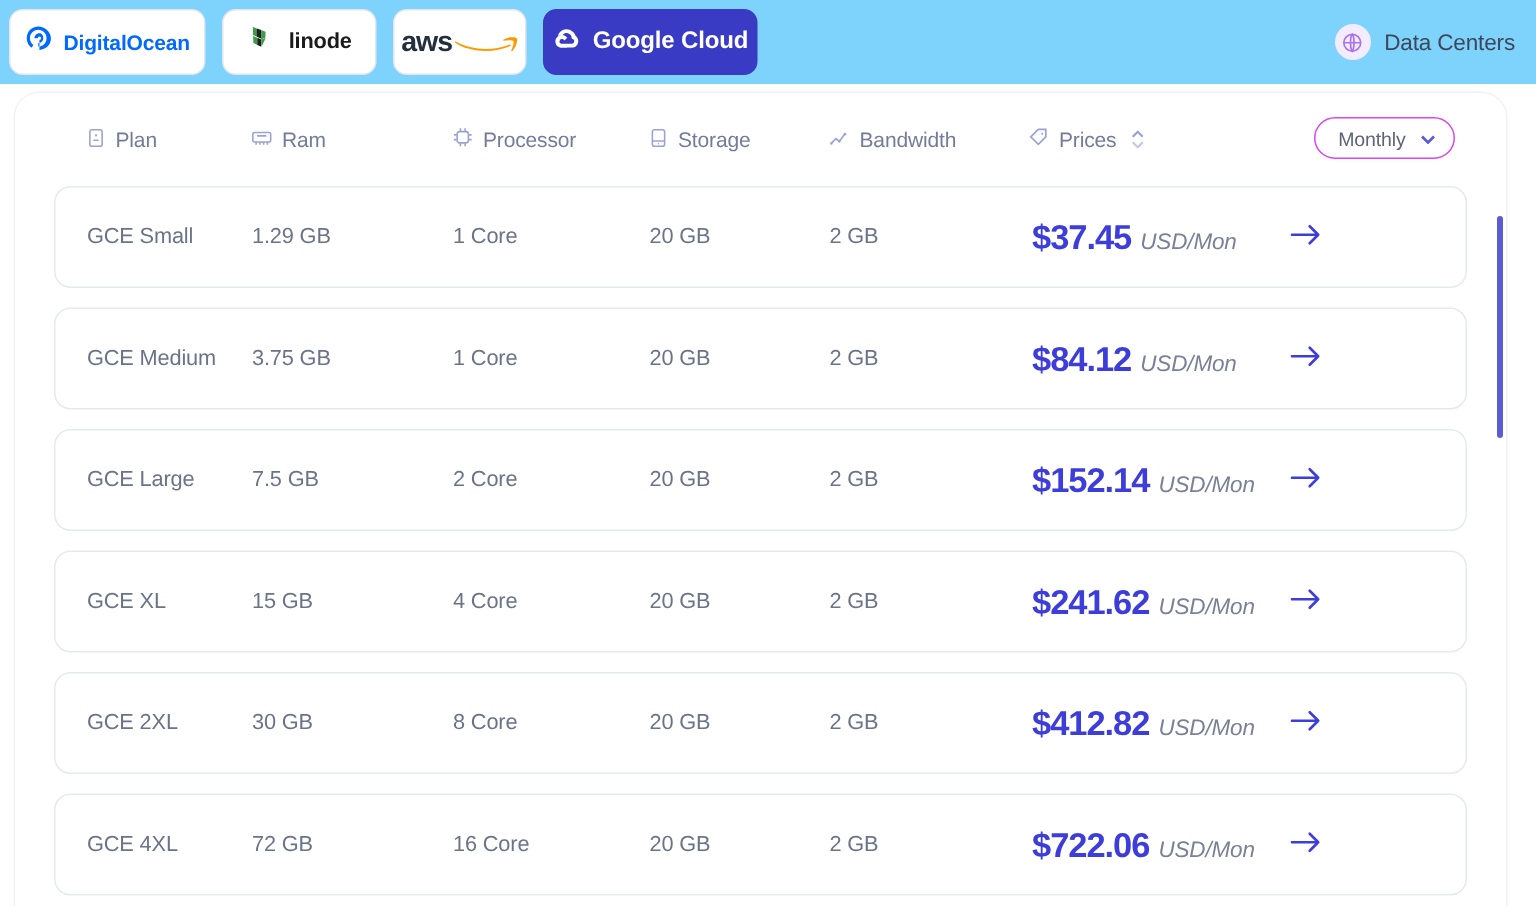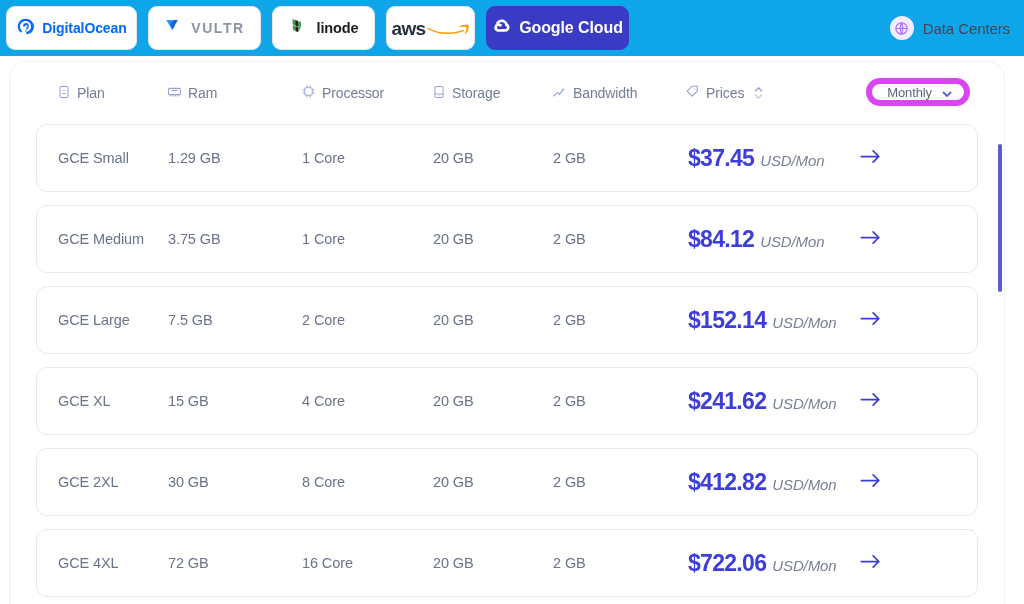--- a/index.html
+++ b/index.html
@@ -26,21 +26,21 @@
 
   
   .topbar {
     position: absolute;
     top: 0; left: 0;
     width: 1024px;
     height: 56px;
     display: flex;
     align-items: center;
     padding: 0 8px 0 6px;
-    background: #0ea5e9;
+    background: #7dd3fc;
   }
 
   .provider-tabs {
     display: flex;
     align-items: center;
     gap: 11px;
   }
 
   .provider {
     height: 44px;
@@ -179,21 +179,21 @@
     margin-left: 4px;
     cursor: pointer;
   }
 
   .period-select {
     position: absolute;
     right: 8px;
     top: 16px;
     height: 28px;
     padding: 0 12px 0 15px;
-    border: 6px solid #d946ef;
+    border: 1px solid #d946ef;
     border-radius: 15px;
     background: #ffffff;
     display: flex;
     align-items: center;
     gap: 10px;
     cursor: pointer;
   }
   .period-label {
     font-size: 13px;
     color: #5d6478;
@@ -277,29 +277,20 @@
 
       <div class="provider p-do">
         <span class="logo">
           <svg width="19" height="19" viewBox="0 0 24 24" aria-hidden="true">
             <path d="M12 2.2C6.6 2.2 2.3 6.5 2.3 11.9c0 3.3 1.6 6.2 4.1 8l1.5-2.3c-1.8-1.3-2.9-3.4-2.9-5.7 0-3.9 3.1-7 7-7s7 3.1 7 7-3.1 7-7 7v-2.8c2.3 0 4.2-1.9 4.2-4.2S15.3 7.7 13 7.7s-4.2 1.9-4.2 4.2h2.8c0-.8.6-1.4 1.4-1.4s1.4.6 1.4 1.4-.6 1.4-1.4 1.4v8.5c5.4 0 9.7-4.3 9.7-9.7S17.4 2.2 12 2.2z" fill="#0069ff"></path>
           </svg>
         </span>
         <span class="provider-name">DigitalOcean</span>
       </div>
 
-      <div class="provider p-vultr">
-        <span class="logo">
-          <svg width="20" height="20" viewBox="0 0 24 24" aria-hidden="true">
-            <path d="M2.8 4.8h6.1l4.1 7.1-3 5.3-7.2-12.4z" fill="#2196f3"></path>
-            <path d="M10.6 4.8h6.1l-6.1 10.6-3.1-5.3 3.1-5.3z" fill="#1565d8"></path>
-          </svg>
-        </span>
-        <span class="provider-name">VULTR</span>
-      </div>
 
       <div class="provider p-linode">
         <span class="logo">
           <svg width="21" height="21" viewBox="0 0 24 24" aria-hidden="true">
             <path d="M5.2 3.4l3.1 1.1.3 6.4-3.3-1.3-.1-6.2z" fill="#3f9a4e"></path>
             <path d="M8.3 4.5l3.3 1.2-.2 6.5-3.1-1.3-.0-6.4z" fill="#1f1f1f"></path>
             <path d="M5.4 10.3l3.2 1.3.3 5.5-3.3-1.4-.2-5.4z" fill="#3f9a4e"></path>
             <path d="M8.6 11.6l3.2 1.3-.2 5.6-3.0-1.4.0-5.5z" fill="#1f1f1f"></path>
             <path d="M11.8 12.9l3.3-1.1-2.9 6.0-.6-.3.2-4.6z" fill="#3f9a4e"></path>
             <path d="M11.6 5.7l3.3 1.3-.2 4.7-3.3 1.2.2-7.2z" fill="#3f9a4e"></path>

